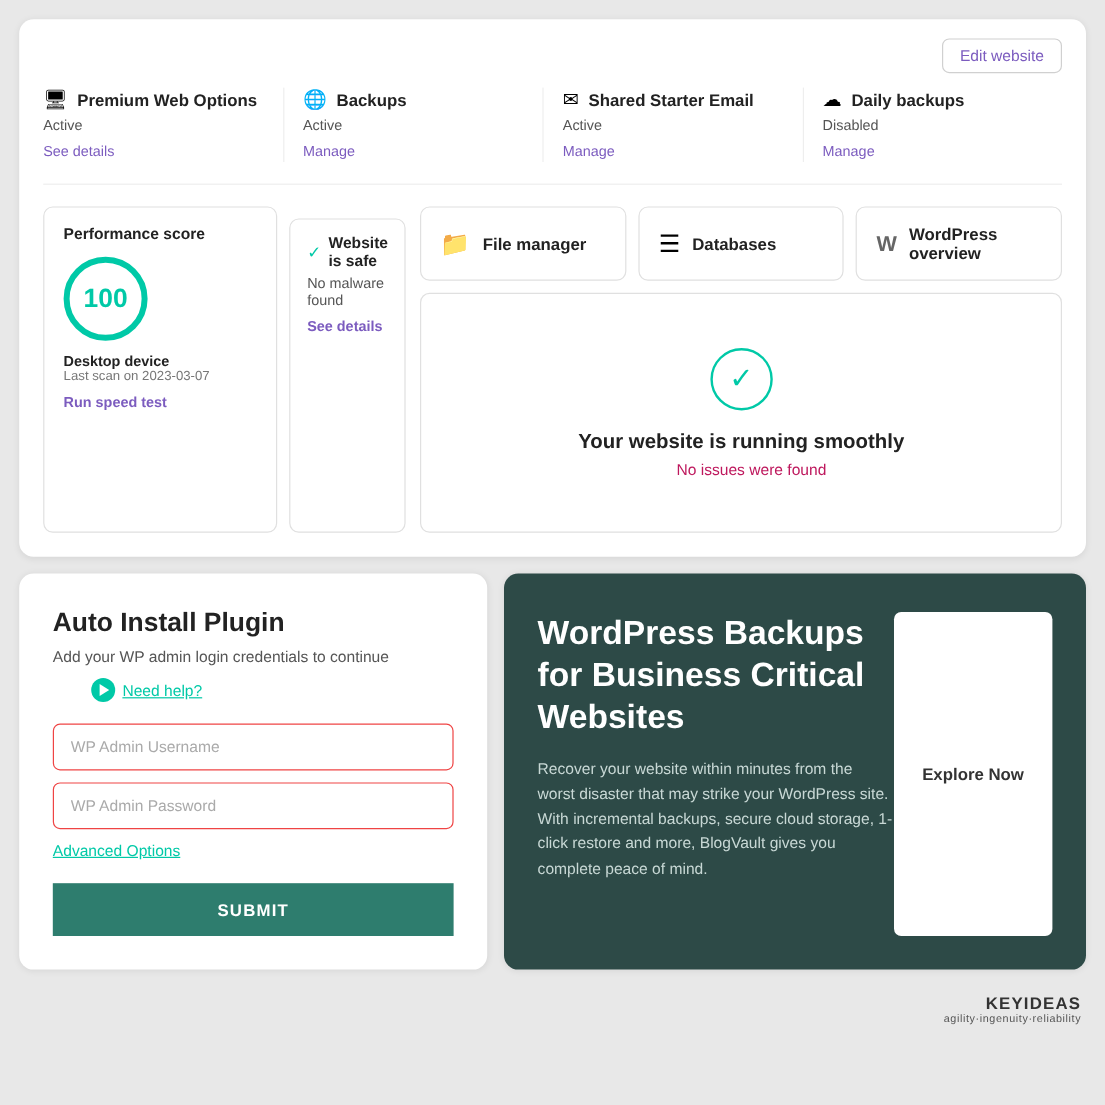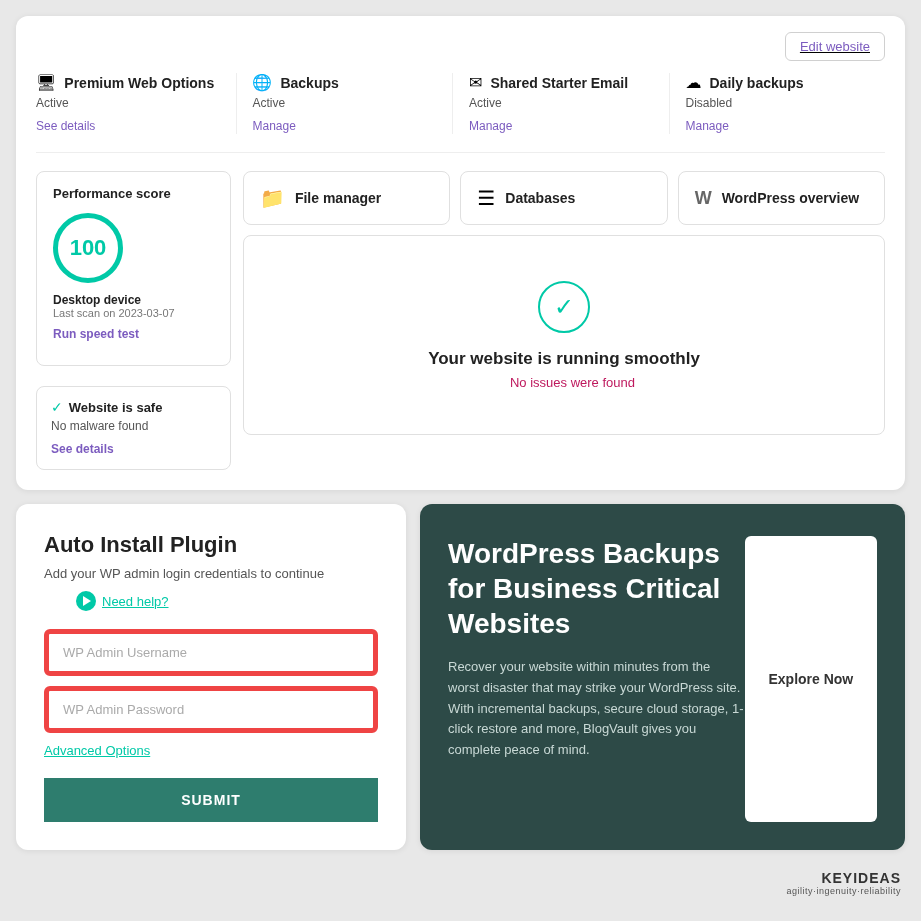--- a/index.html
+++ b/index.html
@@ -22,21 +22,20 @@
       background: #fff;
       border-radius: 12px;
       padding: 16px 20px 20px;
       box-shadow: 0 1px 6px rgba(0,0,0,0.08);
     }
 
     .edit-website-row {
       display: flex;
       justify-content: flex-end;
       margin-bottom: 12px;
-      text-decoration: underline;
     }
 
     .edit-website-btn {
       background: #fff;
       border: 1px solid #d0d0d0;
       border-radius: 6px;
       padding: 6px 14px;
       font-size: 13px;
       color: #7c5cbf;
       cursor: pointer;
@@ -319,21 +318,21 @@
 
     .help-link {
       font-size: 13px;
       color: #00c9a7;
       text-decoration: underline;
       cursor: pointer;
     }
 
     .input-field {
       width: 100%;
-      border: 5px solid #ef4444;
+      border: 1px solid #ef4444;
       border-radius: 6px;
       padding: 11px 14px;
       font-size: 13px;
       color: #333;
       margin-bottom: 10px;
       outline: none;
     }
 
     .input-field::placeholder {
       color: #aaa;
@@ -465,21 +464,21 @@
           <span class="hosting-icon">☁</span>
           <span class="hosting-title">Daily backups</span>
         </div>
         <div class="hosting-status">Disabled</div>
         <a class="hosting-link">Manage</a>
       </div>
     </div>
 
     <div class="bottom-section">
 
-      <div style="flex:0 0 195px; display:flex; flex-direction:column; gap:10px;">
+      <div style="flex:0 0 195px; display:flex; gap:10px;">
         <div class="perf-full-card">
           <div class="perf-title">Performance score</div>
           <div class="score-circle">
             <span class="score-number">100</span>
           </div>
           <div class="device-label">Desktop device</div>
           <div class="scan-date">Last scan on 2023-03-07</div>
           <a class="run-speed-link">Run speed test</a>
         </div>
         <div class="safe-card">

